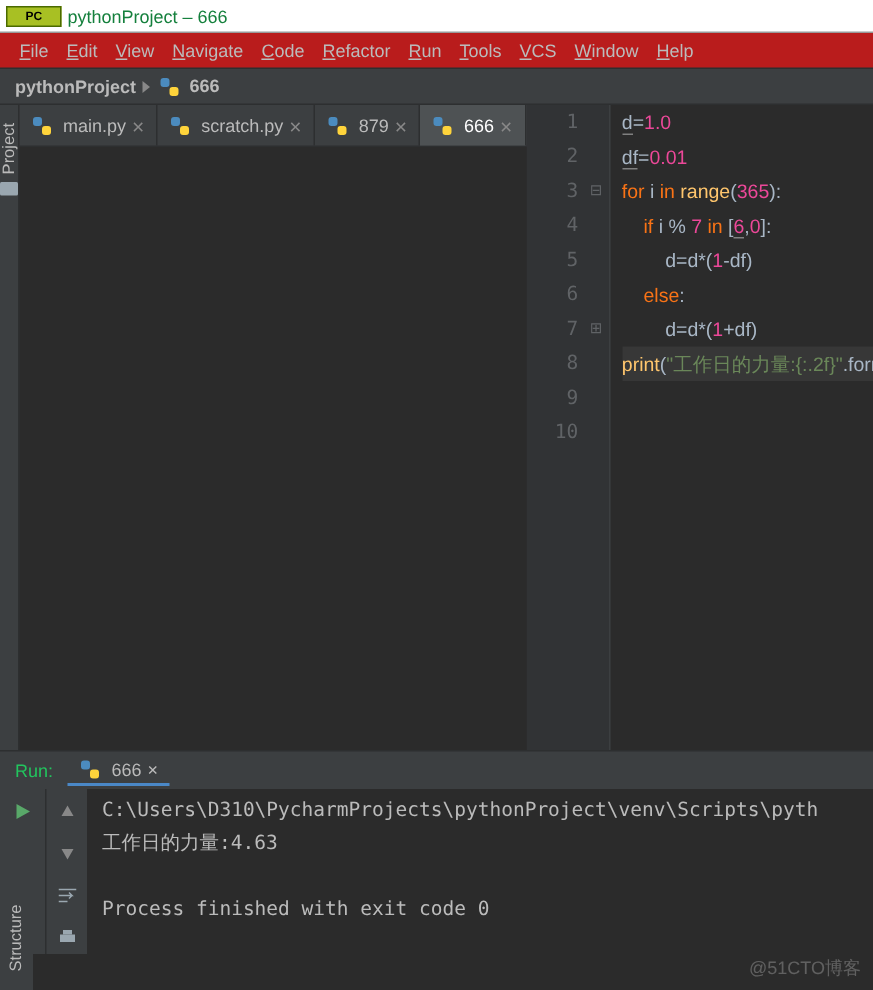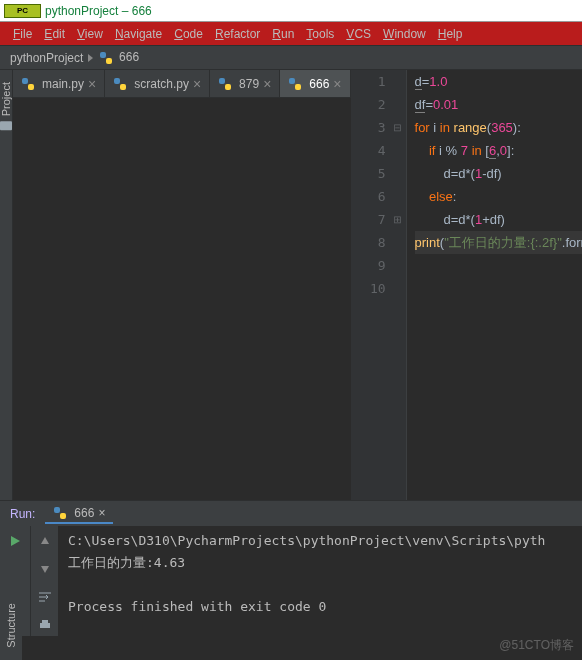--- a/index.html
+++ b/index.html
@@ -4,21 +4,21 @@
 <style>
   *{box-sizing:border-box;margin:0;padding:0;font-family:"Segoe UI",Arial,sans-serif}
   body{width:582px;height:660px;background:#2b2b2b;overflow:hidden;position:relative;font-size:13px}
   .titlebar{height:22px;background:#fff;display:flex;align-items:center;padding:0 4px;gap:4px;border-bottom:1px solid #999}
   .app-icon{width:37px;height:14px;background:#a8c023;border:1px solid #4a6a00;font-size:8px;line-height:12px;text-align:center;color:#000;font-weight:bold}
   .title-text{font-size:12px;color:#15803d}
   .menubar{height:24px;background:#b91c1c;display:flex;align-items:center;padding:0 8px;gap:2px;border-bottom:1px solid #2d2f30}
   .menu-item{color:#bbb;font-size:12px;padding:2px 5px;cursor:pointer}
   .menu-item u{text-decoration:underline}
   .navbar{height:24px;background:#3c3f41;display:flex;align-items:center;padding:0 10px;gap:4px;border-bottom:1px solid #2d2f30}
-  .crumb{color:#bbb;font-size:12px;font-weight:normal}
+  .crumb{color:#bbb;font-size:12px;font-weight:bold}
   .crumb svg{vertical-align:middle}
   .py-ico{display:inline-flex;width:14px;height:14px;vertical-align:middle;margin-right:3px}
   .body-row{display:flex;height:430px}
   .left-rail{width:22px;background:#3c3f41;border-right:1px solid #2d2f30;display:flex;flex-direction:column;align-items:center;padding-top:6px;gap:30px}
   .rail-tab{writing-mode:vertical-rl;transform:rotate(180deg);color:#bbb;font-size:11px;display:flex;align-items:center;gap:4px;padding:6px 0;cursor:pointer}
   .editor-area{flex:1;display:flex;background:#2b2b2b}
   .tabs{height:28px;background:#3c3f41;display:flex;align-items:center;border-bottom:1px solid #2d2f30}
   .tab{display:flex;align-items:center;padding:0 8px;height:100%;gap:4px;color:#bbb;font-size:12px;border-right:1px solid #2d2f30;cursor:pointer}
   .tab.active{background:#4e5254;color:#fff}
   .tab .close{color:#888;font-size:14px}
@@ -29,21 +29,21 @@
   .code{flex:1;font:13px/23px Consolas,monospace;padding-left:8px;white-space:pre}
   .code-line{height:23px}
   .kw{color:#f97316}
   .num{color:#ec4899}
   .str{color:#6a8759}
   .fn{color:#ffc66d}
   .id{color:#a9b7c6}
   .op{color:#a9b7c6}
   .hl{background:rgba(255,255,255,0.06);display:inline-block;width:100%}
   .runbar{height:26px;background:#3c3f41;display:flex;align-items:center;padding:0 10px;border-top:1px solid #2d2f30;gap:10px}
-  .run-lbl{color:#c4b5fd;font-size:12px}
+  .run-lbl{color:#22c55e;font-size:12px}
   .run-tab{display:flex;align-items:center;gap:4px;padding:2px 8px;border-bottom:2px solid #4a88c7;color:#bbb;font-size:12px}
   .console-row{display:flex;height:110px;background:#2b2b2b}
   .console-rail{width:30px;background:#3c3f41;display:flex;flex-direction:column;align-items:center;padding-top:6px;gap:10px}
   .console-rail2{width:28px;background:#3c3f41;display:flex;flex-direction:column;align-items:center;padding-top:6px;gap:10px;border-left:1px solid#2d2f30}
   .c-btn{width:18px;height:18px;display:flex;align-items:center;justify-content:center;cursor:pointer}
   .console{flex:1;font:13px/22px Consolas,monospace;color:#bbb;padding:4px 10px;white-space:pre;overflow:hidden}
   .left-bot{position:absolute;left:0;bottom:0;width:22px;height:110px;background:#3c3f41;display:flex;flex-direction:column-reverse;align-items:center;padding-bottom:6px}
   .watermark{position:absolute;right:8px;bottom:6px;color:rgba(255,255,255,0.25);font-size:12px}
   .underline{border-bottom:1px solid #808080}
 </style>

